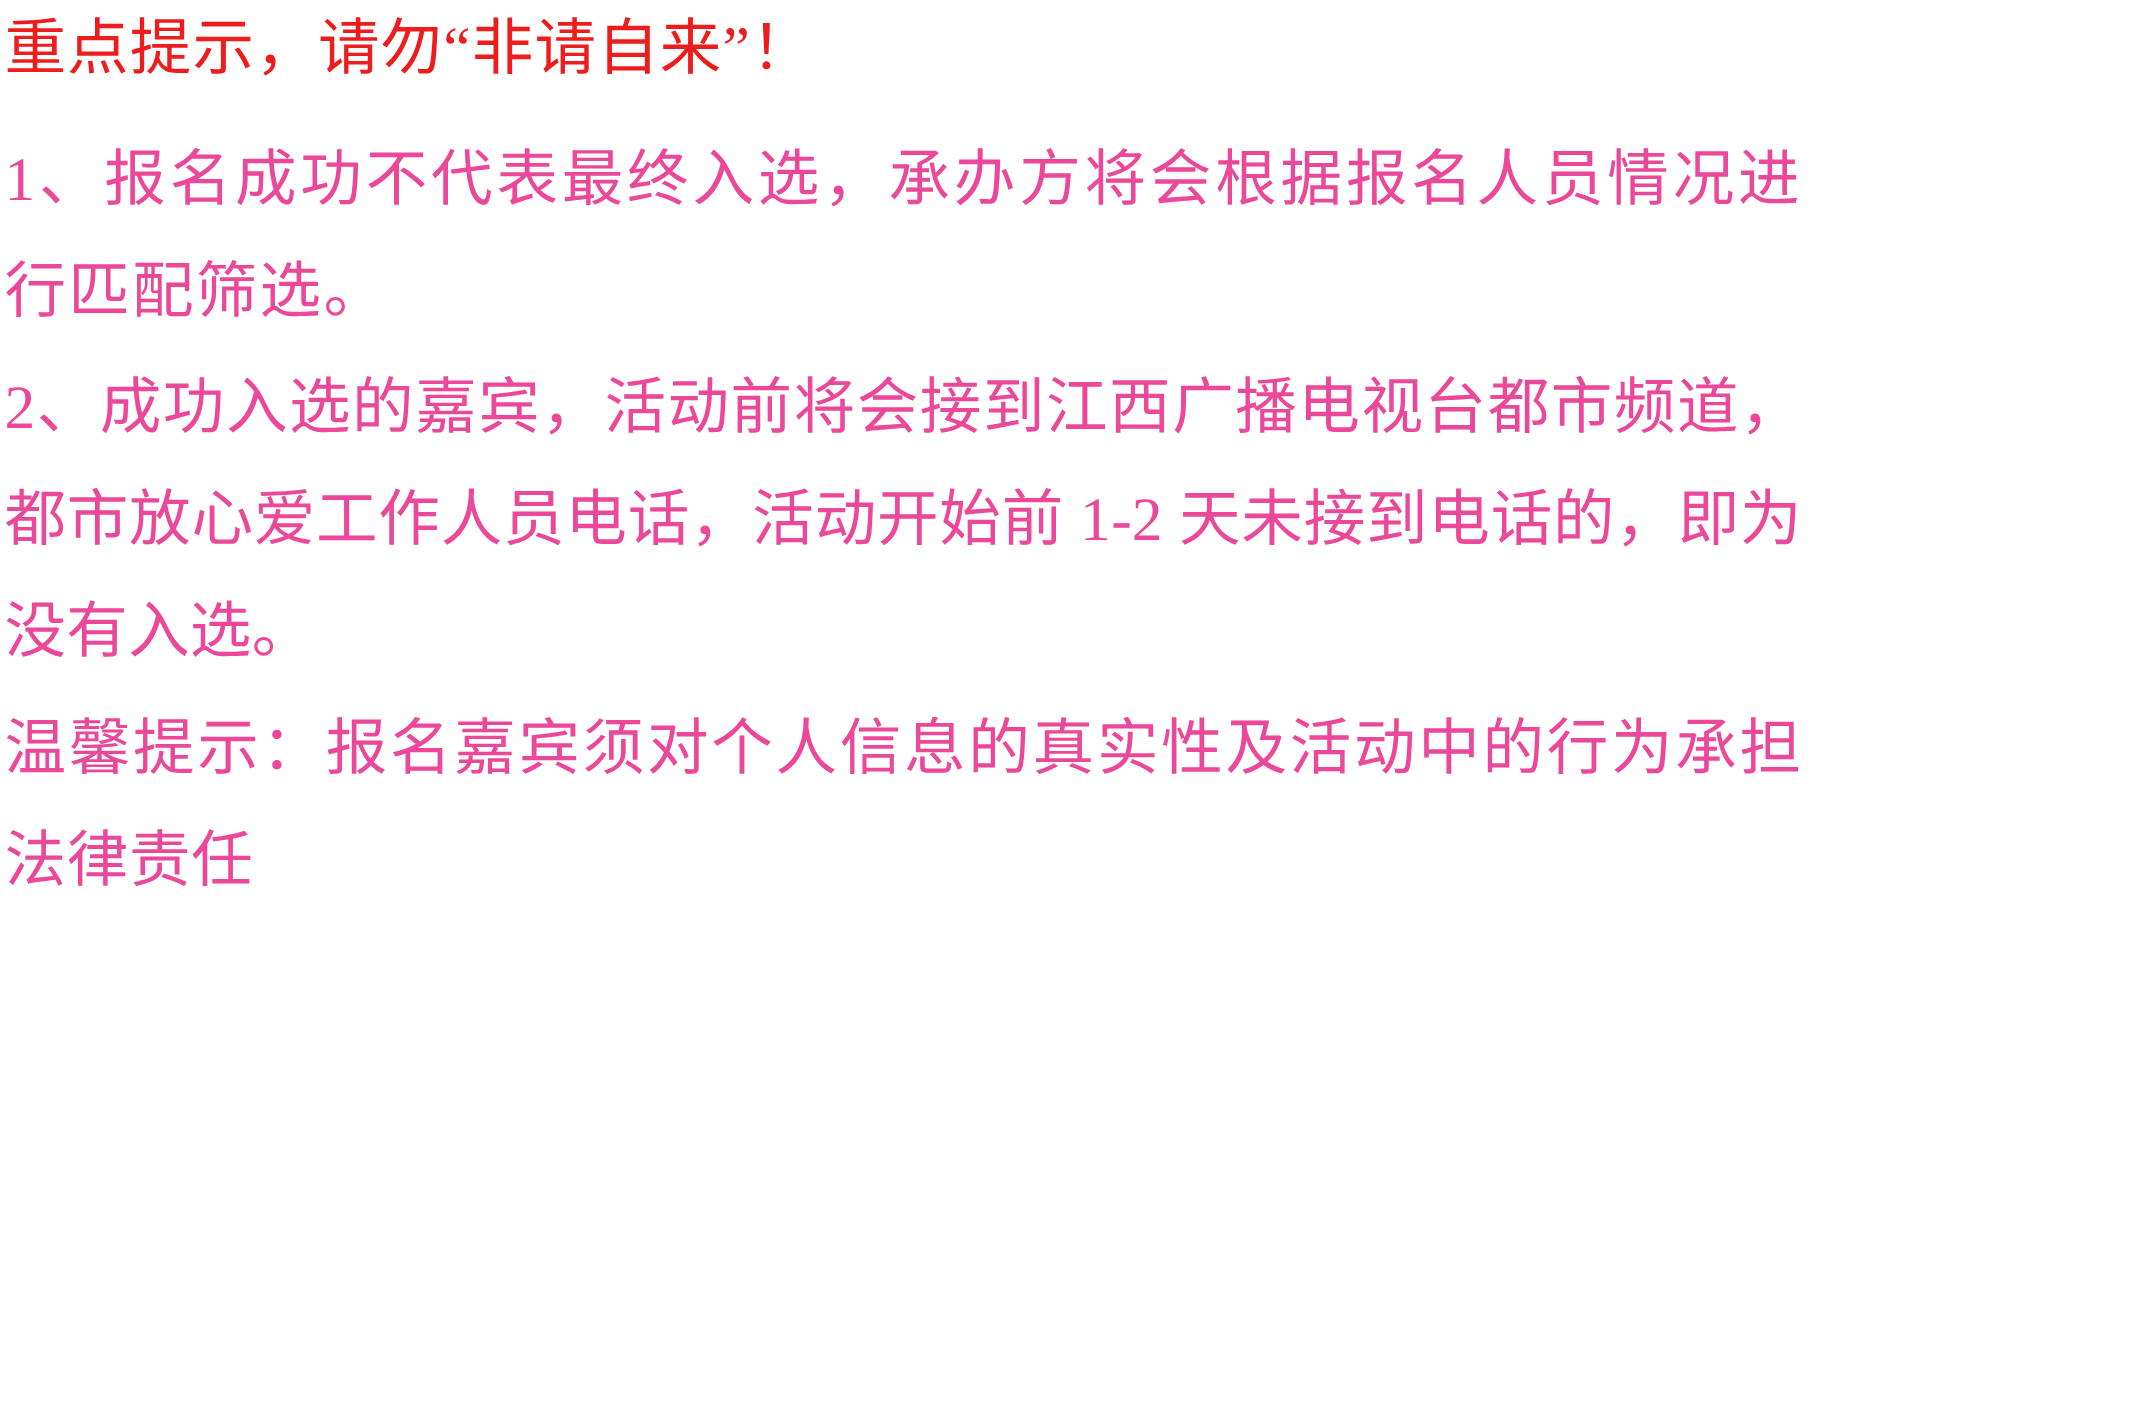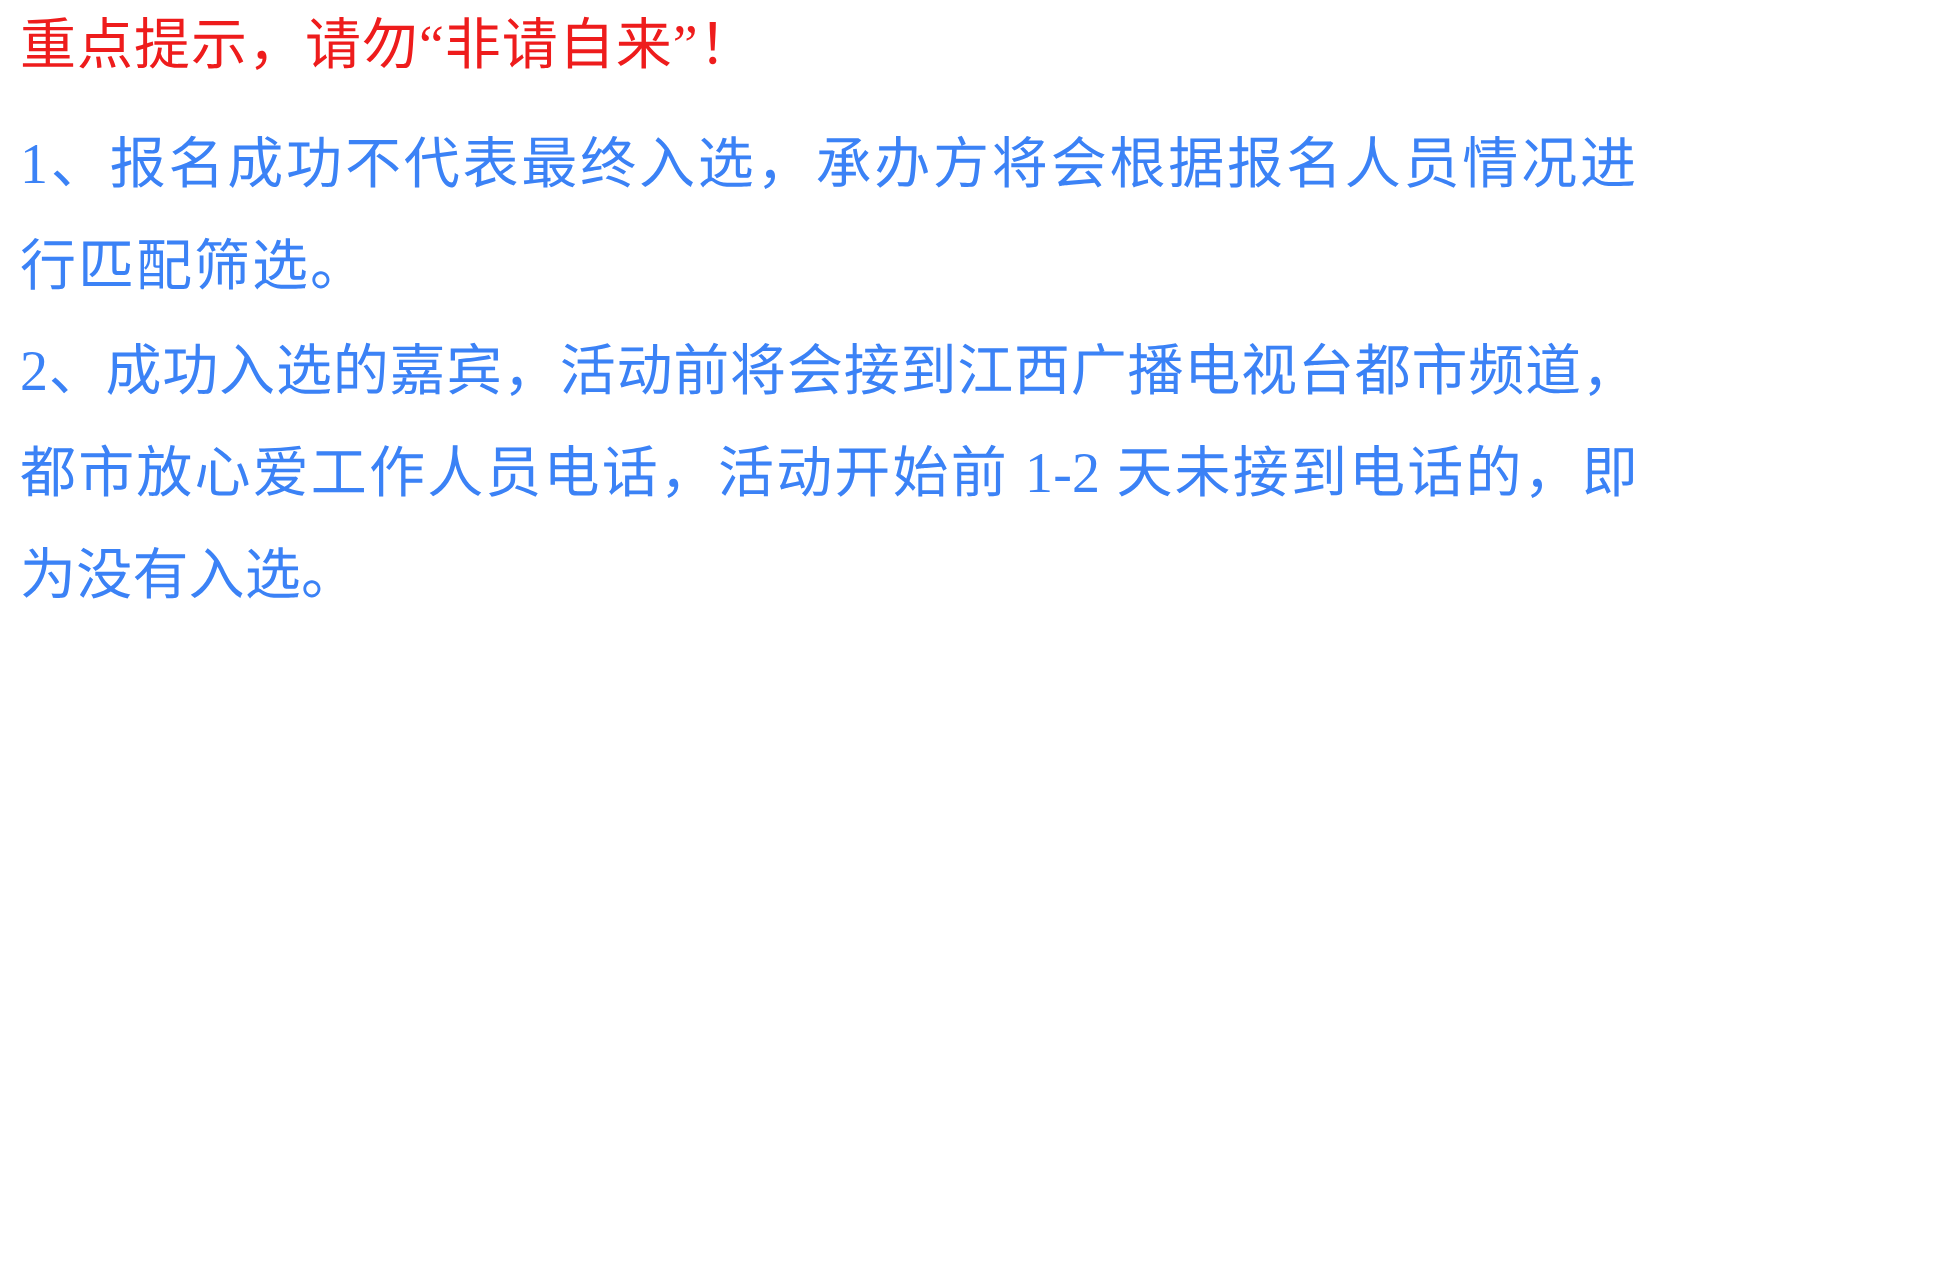--- a/index.html
+++ b/index.html
@@ -10,35 +10,35 @@
   body {
     width: 1959px;
     height: 1276px;
     font-family: "Liberation Serif", "DejaVu Serif", serif;
     -webkit-font-smoothing: antialiased;
   }
   .page {
     box-sizing: border-box;
     width: 1678px;
     height: 1276px;
-    padding: 8px 40px 0 20px;
+    padding: 8px 40px 0 4px;
     background: #ffffff;
     position: relative;
     font-family: Liberation Serif, serif;
   }
   .heading {
     color: #ee1c1c;
     font-size: 56px;
     line-height: 1.35;
     letter-spacing: 1px;
     margin: 0 0 30px 0;
     white-space: nowrap;
   }
   .para {
-    color: #3b82f6;
+    color: #ec4899;
     font-size: 56px;
     line-height: 1.82;
     margin: 0 0 4px 0;
     text-align: justify;
     text-justify: inter-ideograph;
   }
   .para.item1 {
     letter-spacing: 2.0px;
   }
   .para.item2 {
@@ -52,14 +52,15 @@
 <body>
 
 <div class="page">
 
   <p class="heading">重点提示，请勿“非请自来”！</p>
 
   <p class="para item1">1、报名成功不代表最终入选，承办方将会根据报名人员情况进行匹配筛选。</p>
 
   <p class="para item2">2、成功入选的嘉宾，活动前将会接到江西广播电视台都市频道，都市放心爱工作人员电话，活动开始前 1-2 天未接到电话的，即为没有入选。</p>
 
+  <p class="para tip">温馨提示：报名嘉宾须对个人信息的真实性及活动中的行为承担法律责任</p>
 
 </div>
 
 </body></html>

